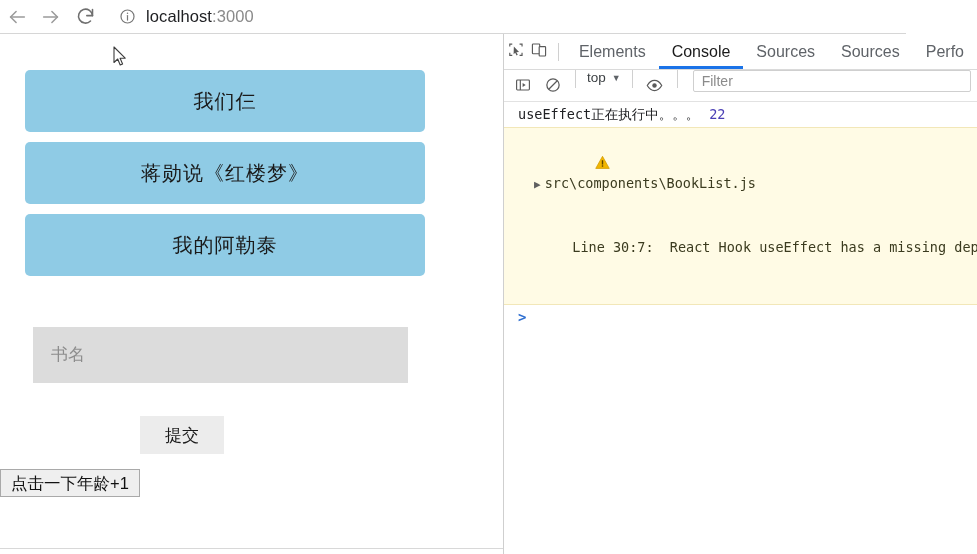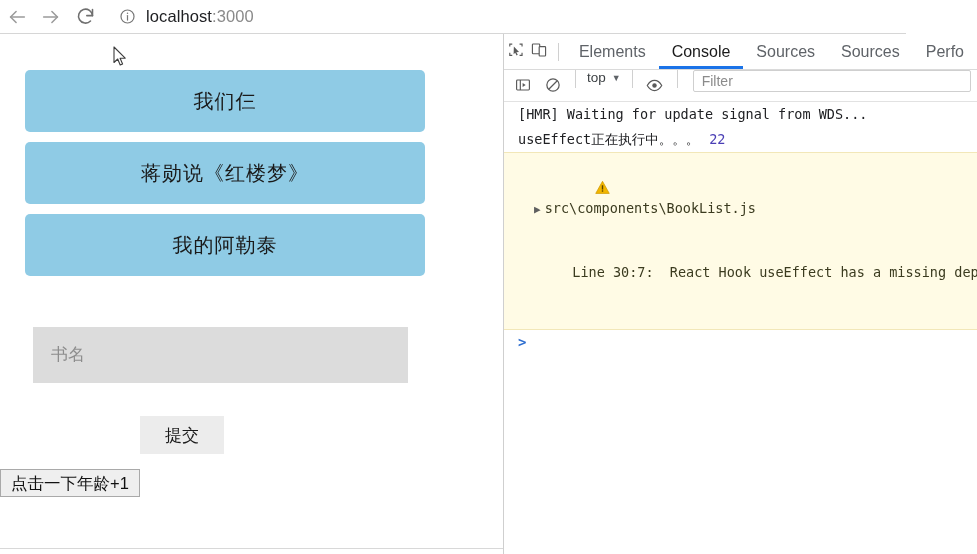--- a/index.html
+++ b/index.html
@@ -408,23 +408,20 @@
           </svg>
         </span>
       </div>
       <div class="dt-sep"></div>
 
       <input id="filter-input" type="text" placeholder="Filter" style="">
     </div>
 
     <div id="console-log">
 
-      <div class="log-row">
-        <span class="log-text">[HMR] Waiting for update signal from WDS...</span>
-      </div>
 
       <div class="log-row">
         <span class="log-text">useEffect正在执行中。。。</span>
         <span class="log-num" style="margin-left:10px">22</span>
       </div>
 
       <div class="log-warning">
         <span class="warn-icon">
           <svg width="15" height="15" viewBox="0 0 16 16">
             <path d="M8 1.4 L15.2 14.3 L0.8 14.3 Z" fill="#f2b600" stroke="#d09a00" stroke-width="0.8" stroke-linejoin="round"></path>

